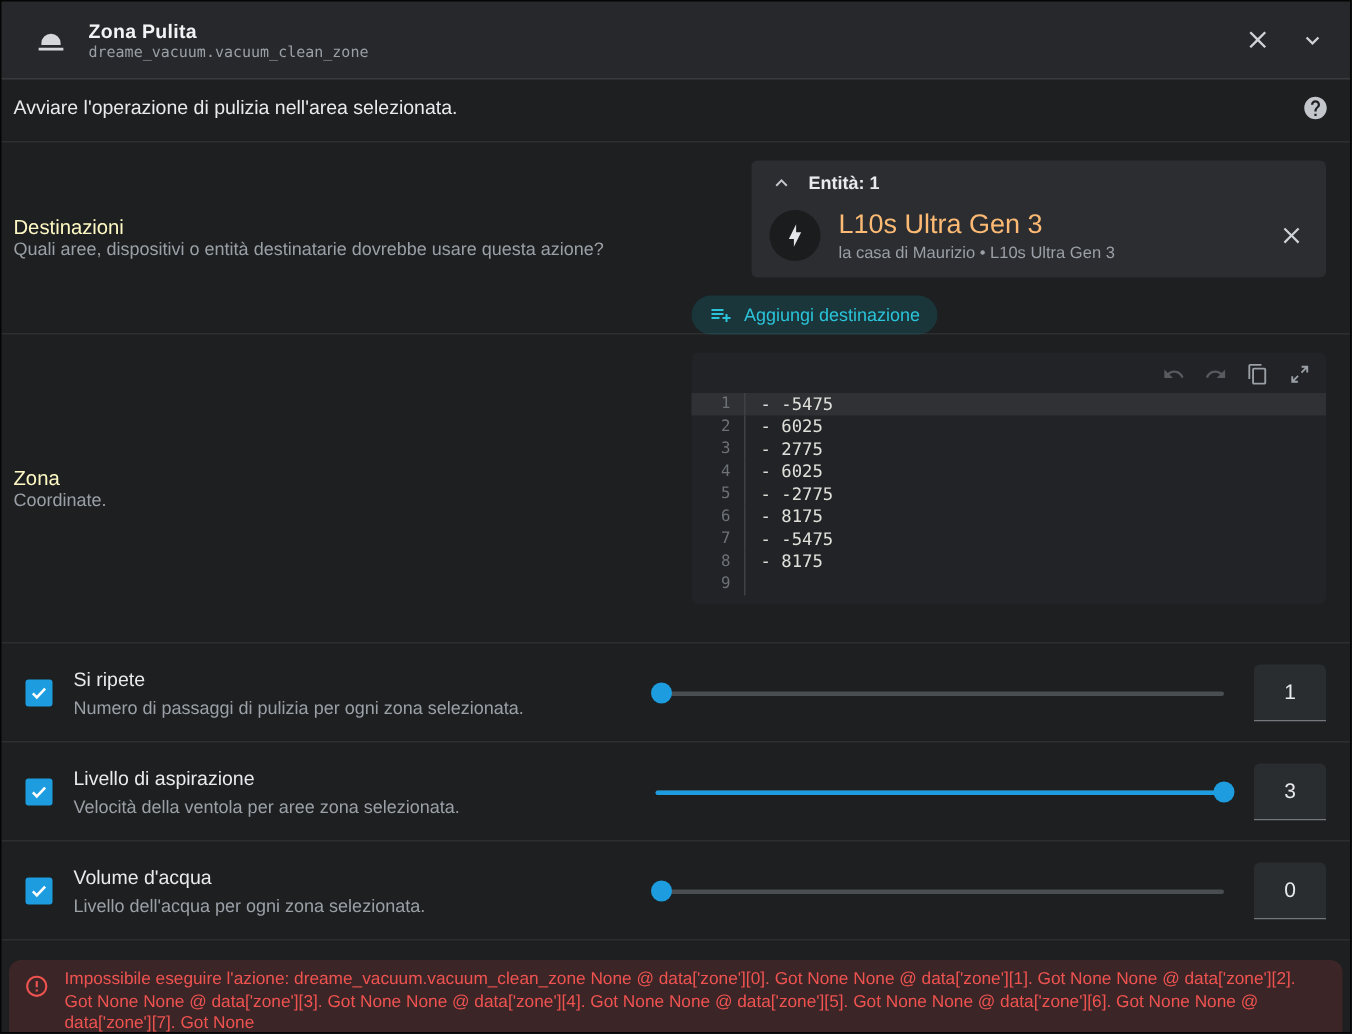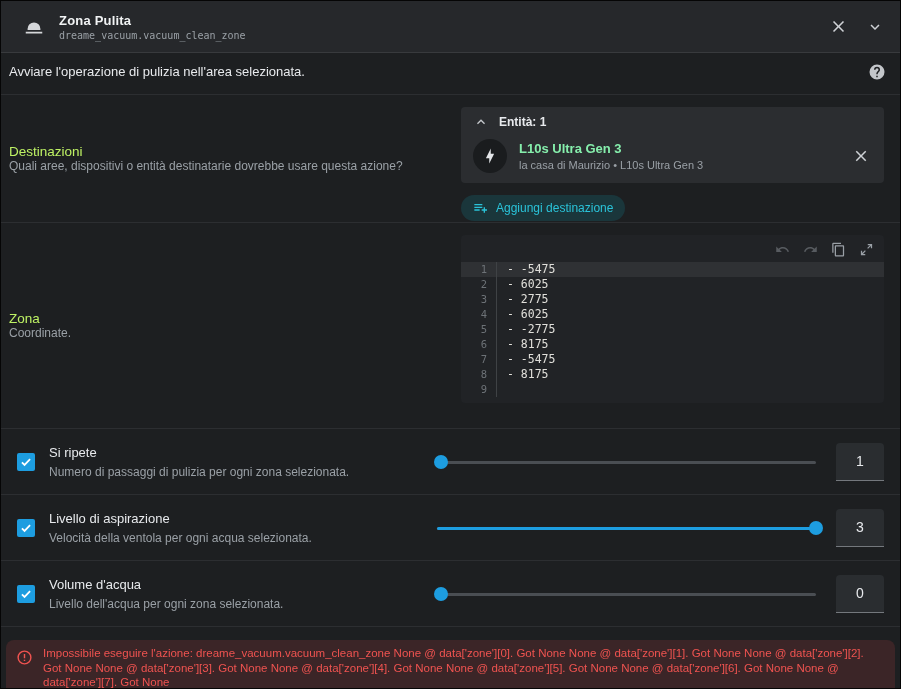--- a/index.html
+++ b/index.html
@@ -16,34 +16,34 @@
   .hdr-actions { margin-left:auto; display:flex; align-items:center; gap:14px; color:#cfd2d6; }
   .icon-btn { background:none; border:none; color:#cfd2d6; display:flex; align-items:center; cursor:pointer; padding:2px; }
 
   
   .intro-row { height:42px; flex:none; display:flex; align-items:center; justify-content:space-between; padding:0 12px 4px 8px; border-bottom:1px solid #2c2e31; }
   .intro-text { font-size:13px; color:#e8eaed; }
 
   
   .section { display:flex; border-bottom:1px solid #2c2e31; padding:12px 16px 12px 8px; }
   .section-left { width:452px; flex:none; display:flex; flex-direction:column; justify-content:center; padding-right:30px; }
-  .sec-label { font-size:13.5px; color:#bef264; }
+  .sec-label { font-size:13.5px; color:#fef9c3; }
   .sec-desc { font-size:12px; color:#9aa0a6; line-height:15px; }
   .section-right { flex:1; min-width:0; }
   .sec-destinations { height:128px; flex:none; }
   .sec-zone { height:206px; flex:none; }
 
   
-  .entity-card { background:#2b2d30; border-radius:4px; overflow:hidden; }
+  .entity-card { background:#2b2d30; border-radius:4px; overflow:hidden;margin-left:40px; }
   .card-header { height:30px; display:flex; align-items:center; gap:10px; padding:0 12px; color:#e8eaed; font-size:12px; font-weight:700; }
   .card-header .chev { color:#c3c6ca; display:flex; }
   .entity-row { display:flex; align-items:center; padding:2px 12px 10px 12px; }
   .avatar { width:34px; height:34px; border-radius:50%; background:#1a1c1e; flex:none; display:flex; align-items:center; justify-content:center; color:#e3e5e8; }
   .ent-text { margin-left:12px; display:flex; flex-direction:column; gap:3px; min-width:0; }
-  .ent-name { font-size:13px; color:#86efac; font-weight:700; }
+  .ent-name { font-size:18px; color:#fdba74; font-weight:400; }
   .ent-detail { font-size:11px; color:#9aa0a6; }
   .ent-close { margin-left:auto; }
 
   .add-chip { margin-top:12px; display:inline-flex; align-items:center; gap:7px; height:26px; padding:0 12px; border:none; border-radius:14px; background:rgba(14,176,200,.16); color:var(--chip,#2ac3d9); font-family:"Liberation Sans",sans-serif; font-size:12px; font-weight:500; cursor:pointer; }
 
   
   .editor { background:#212326; border-radius:4px; padding-bottom:6px; }
   .editor-toolbar { display:flex; justify-content:flex-end; align-items:center; gap:13px; padding:7px 10px 5px; color:#9aa0a6; }
   .tb-btn { background:none; border:none; color:#9aa0a6; display:flex; cursor:pointer; padding:0; }
   .tb-btn.dim { opacity:.45; }
@@ -262,21 +262,21 @@
   </div>
 
   <div class="option-row">
     <span class="checkbox">
         <svg viewBox="0 0 24 24" width="14" height="14">
           <path fill="none" stroke="#fff" stroke-width="3" d="M5 12.5l4.5 4.5L19 7"></path>
         </svg>
       </span>
     <span class="opt-text">
       <div class="opt-label">Livello di aspirazione</div>
-      <div class="opt-desc">Velocità della ventola per ogni acqua selezionata.</div>
+      <div class="opt-desc">Velocità della ventola per aree zona selezionata.</div>
     </span>
     <span class="slider">
       <span class="track"></span>
       <span class="fill" style="width: 100%;"></span>
       <span class="thumb" style="left: calc(100% - 7px);"></span>
     </span>
     <span class="value-box">3</span>
   </div>
 
   <div class="option-row">

